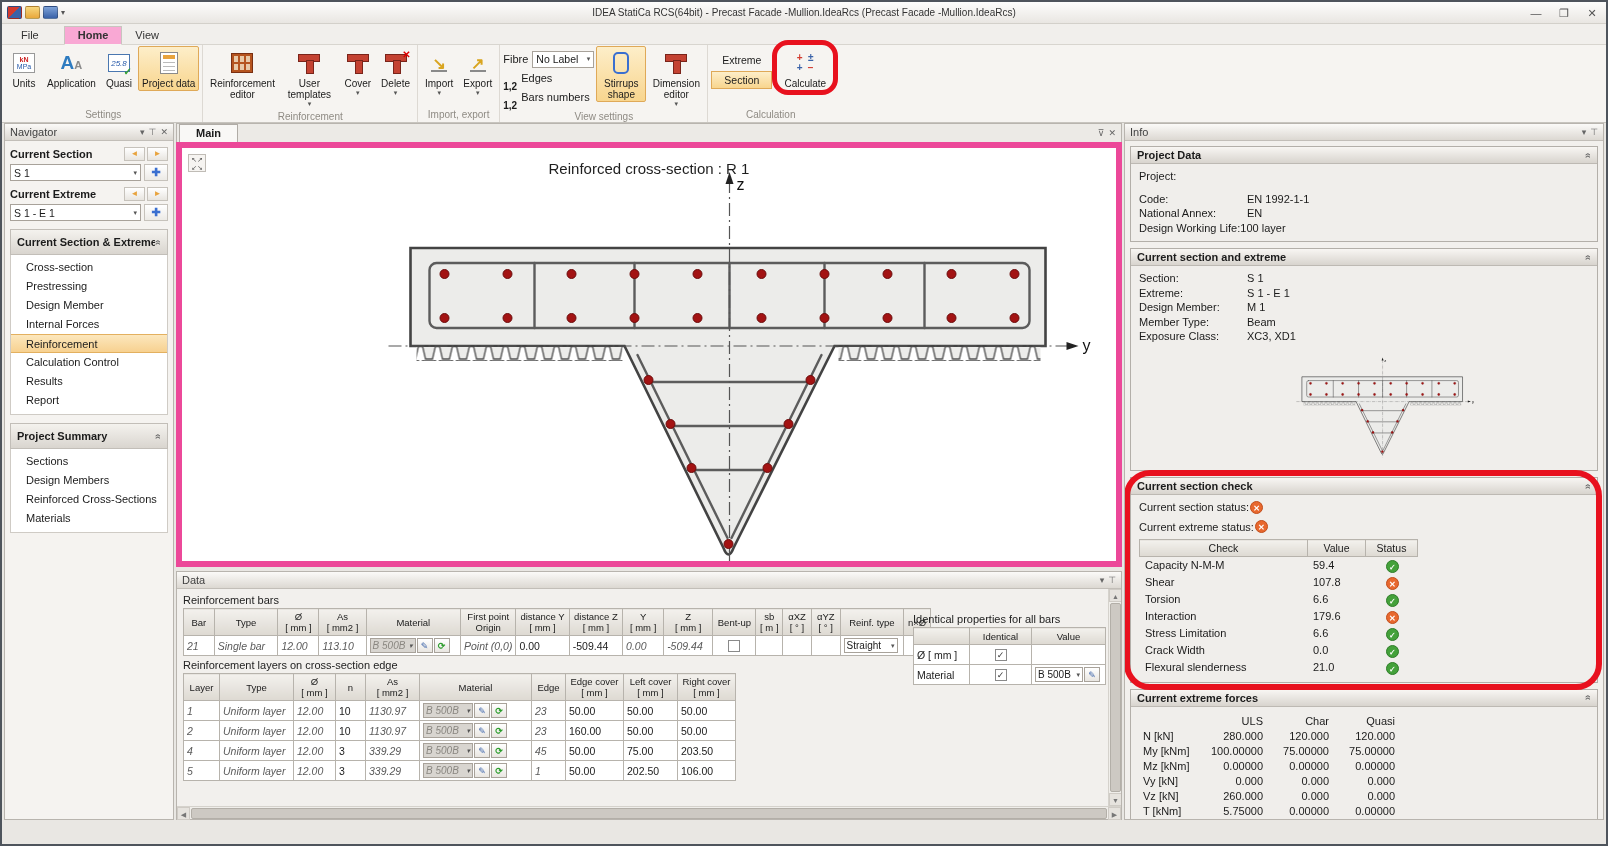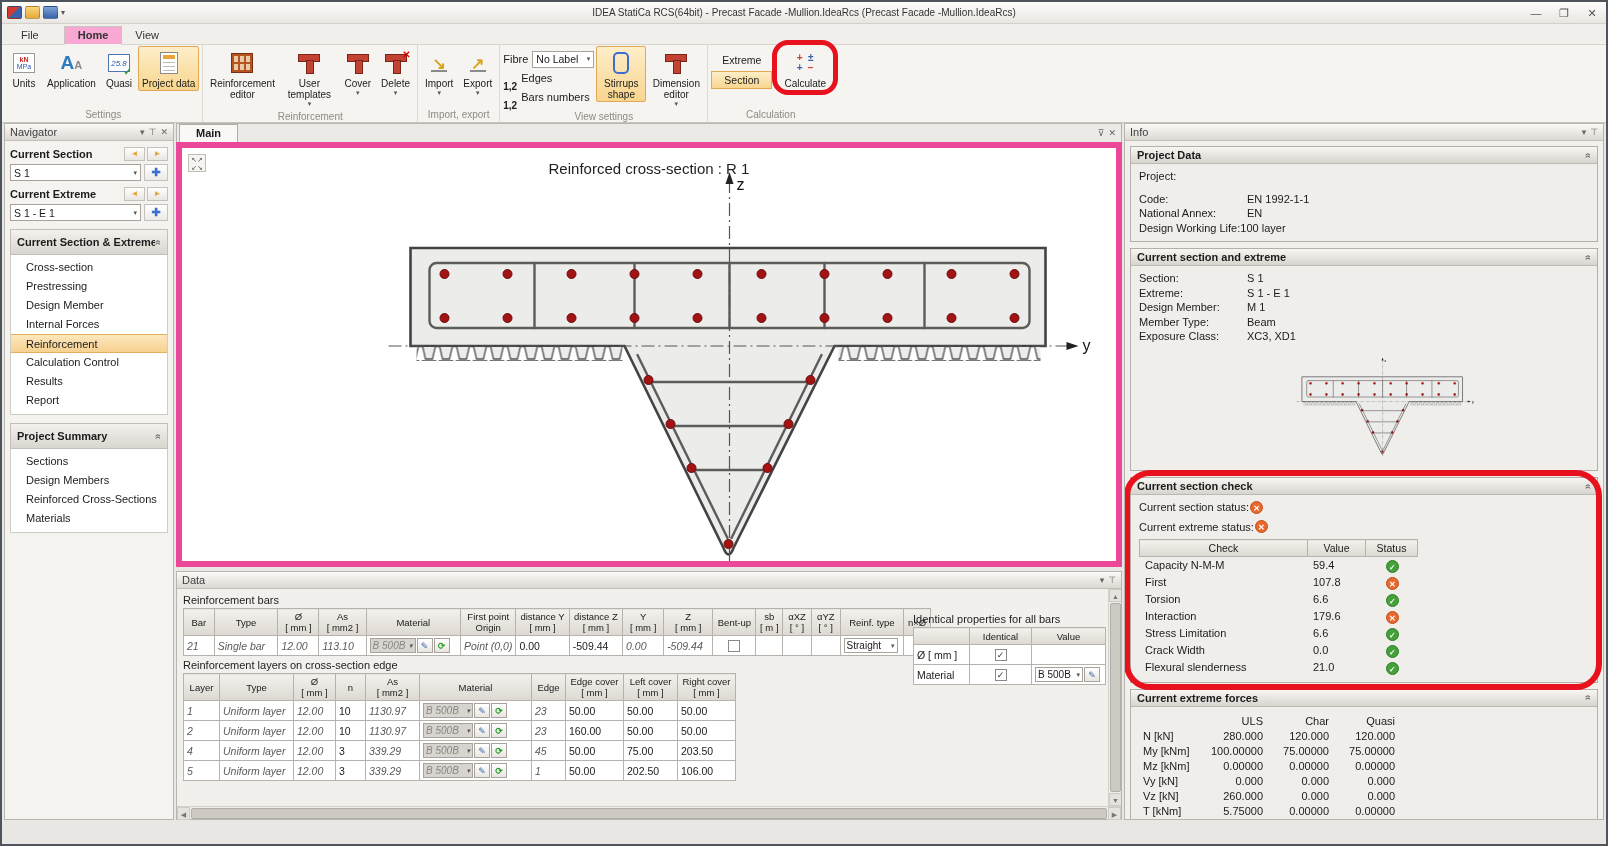--- a/index.html
+++ b/index.html
@@ -765,21 +765,21 @@
               <th style="width:168px">Check</th>
               <th style="width:58px">Value</th>
               <th style="width:52px">Status</th>
             </tr>
             <tr>
                   <td>Capacity N-M-M</td>
                   <td class="val">59.4</td>
                   <td class="st"><span class="stat pass"></span></td>
                 </tr>
             <tr>
-                  <td>First</td>
+                  <td>Shear</td>
                   <td class="val">107.8</td>
                   <td class="st"><span class="stat fail"></span></td>
                 </tr>
             <tr>
                   <td>Torsion</td>
                   <td class="val">6.6</td>
                   <td class="st"><span class="stat pass"></span></td>
                 </tr>
             <tr>
                   <td>Interaction</td>

